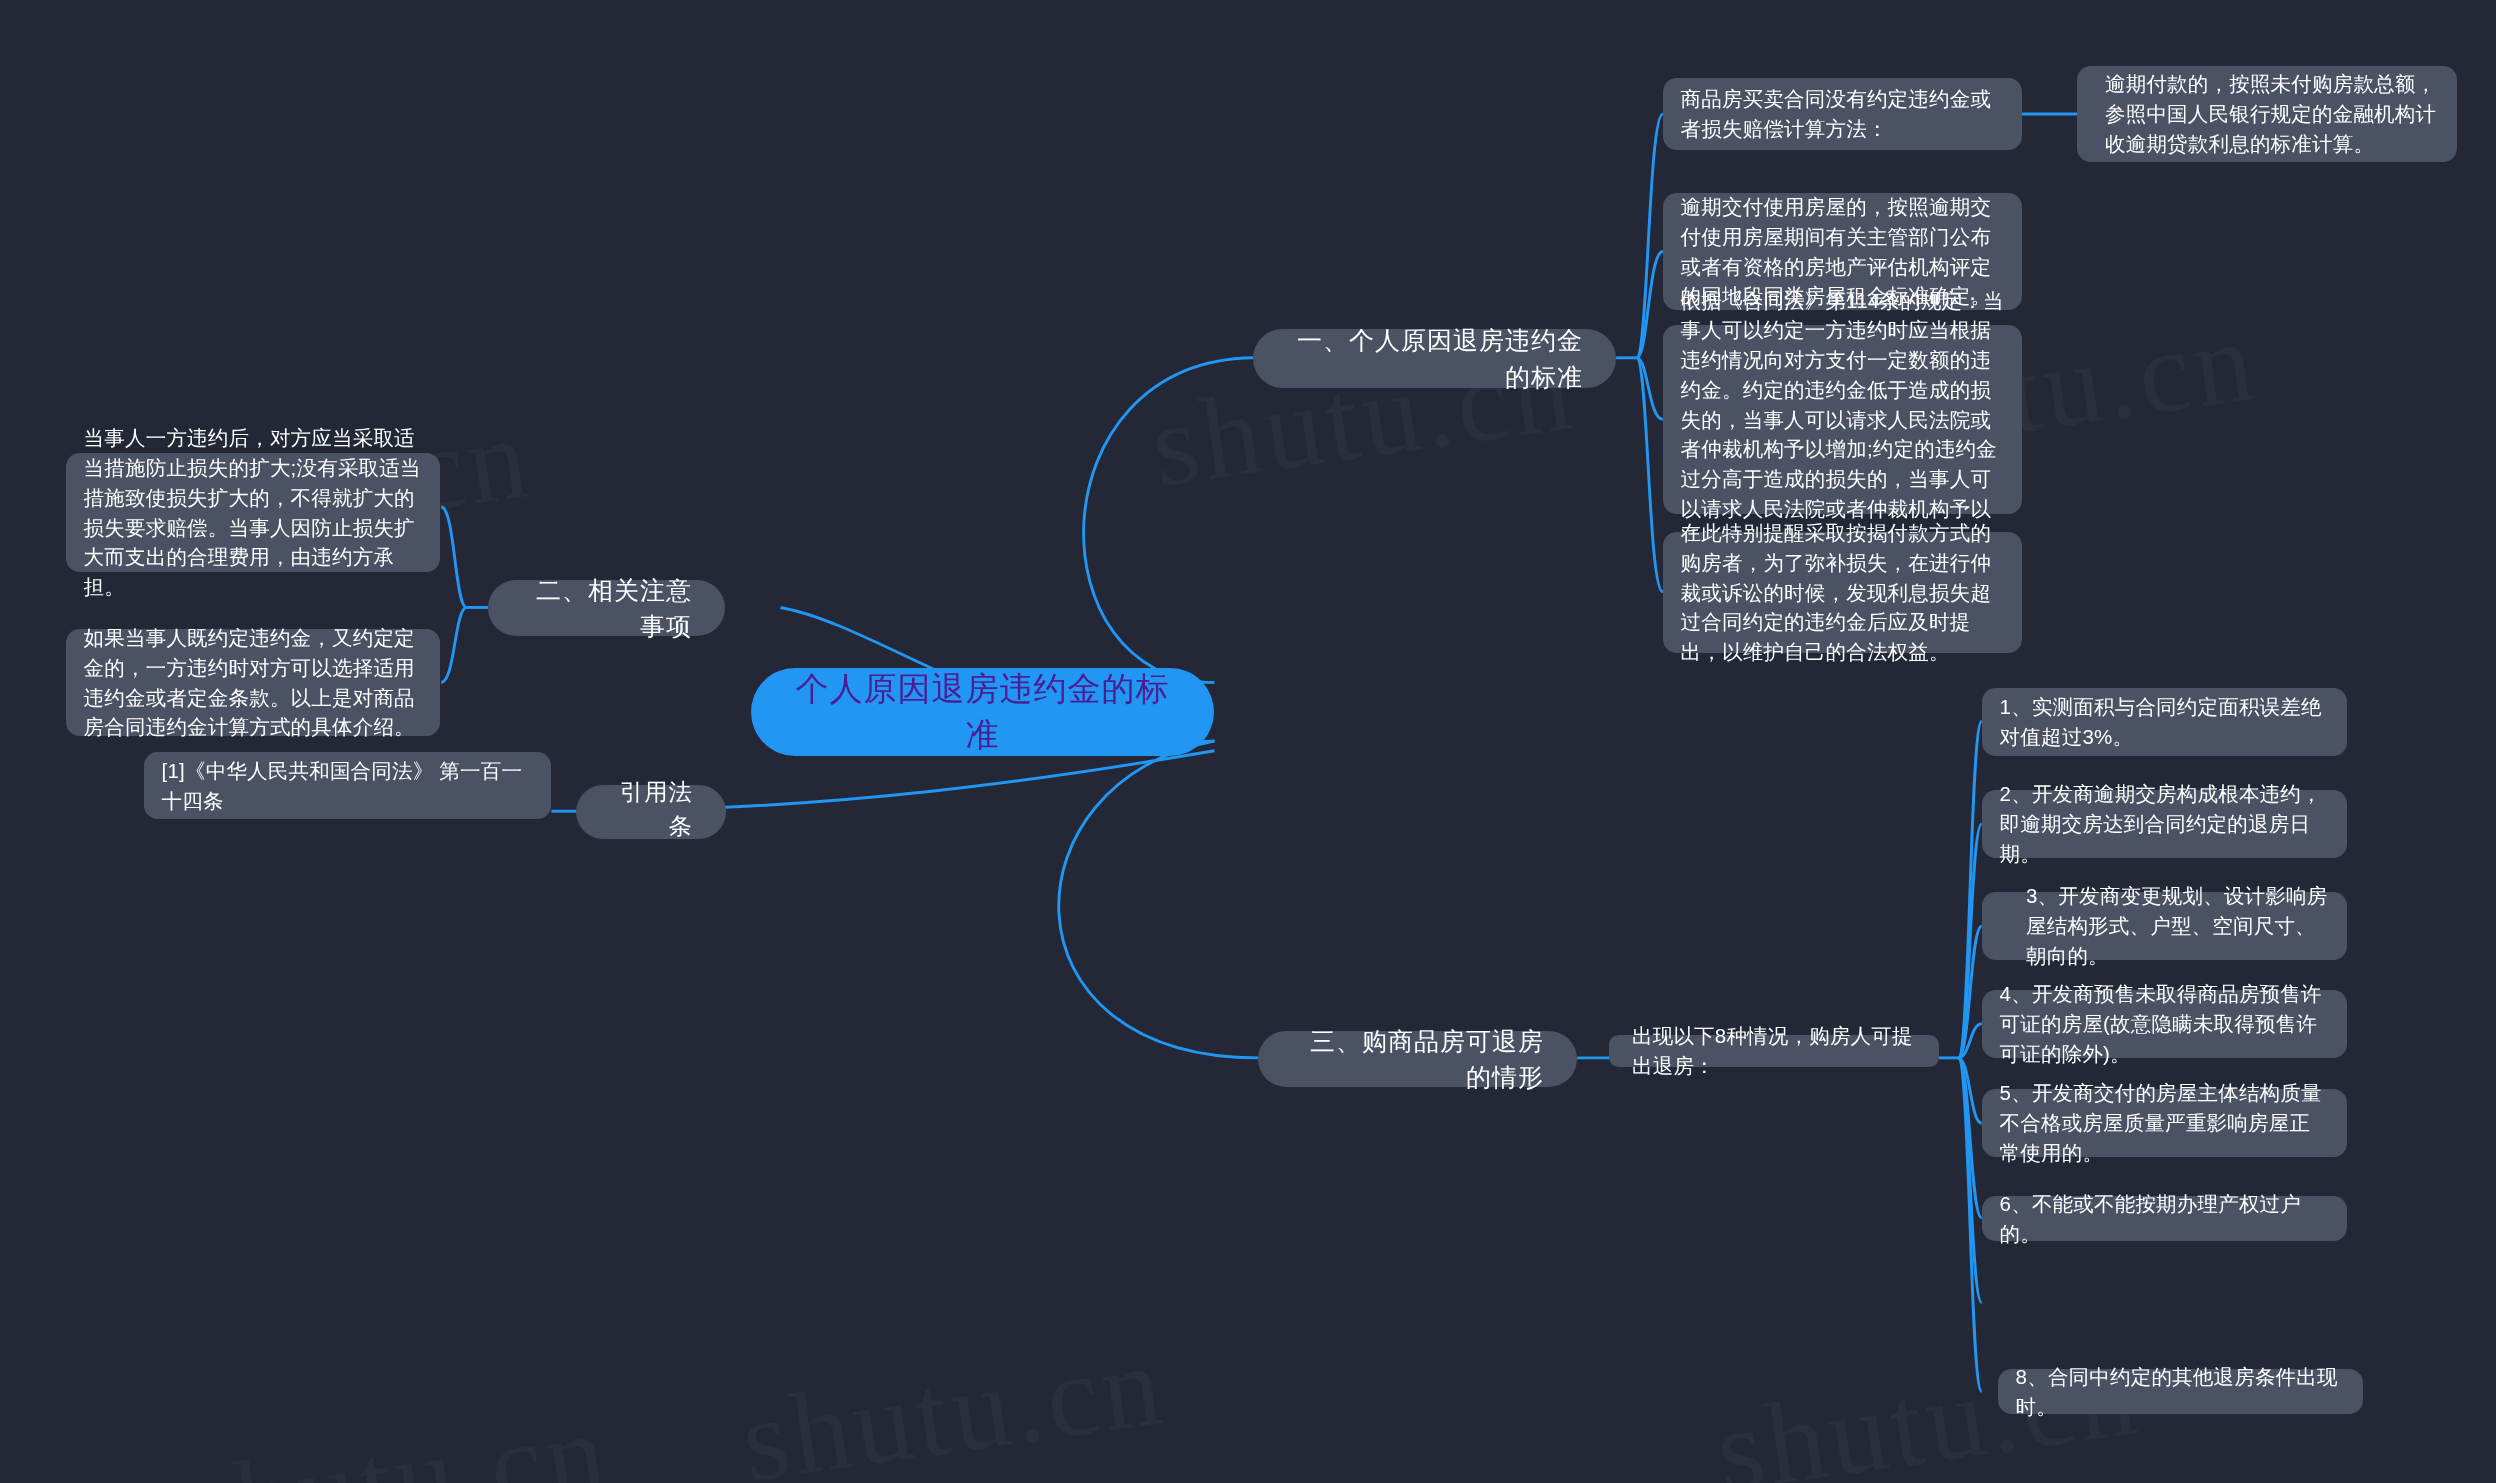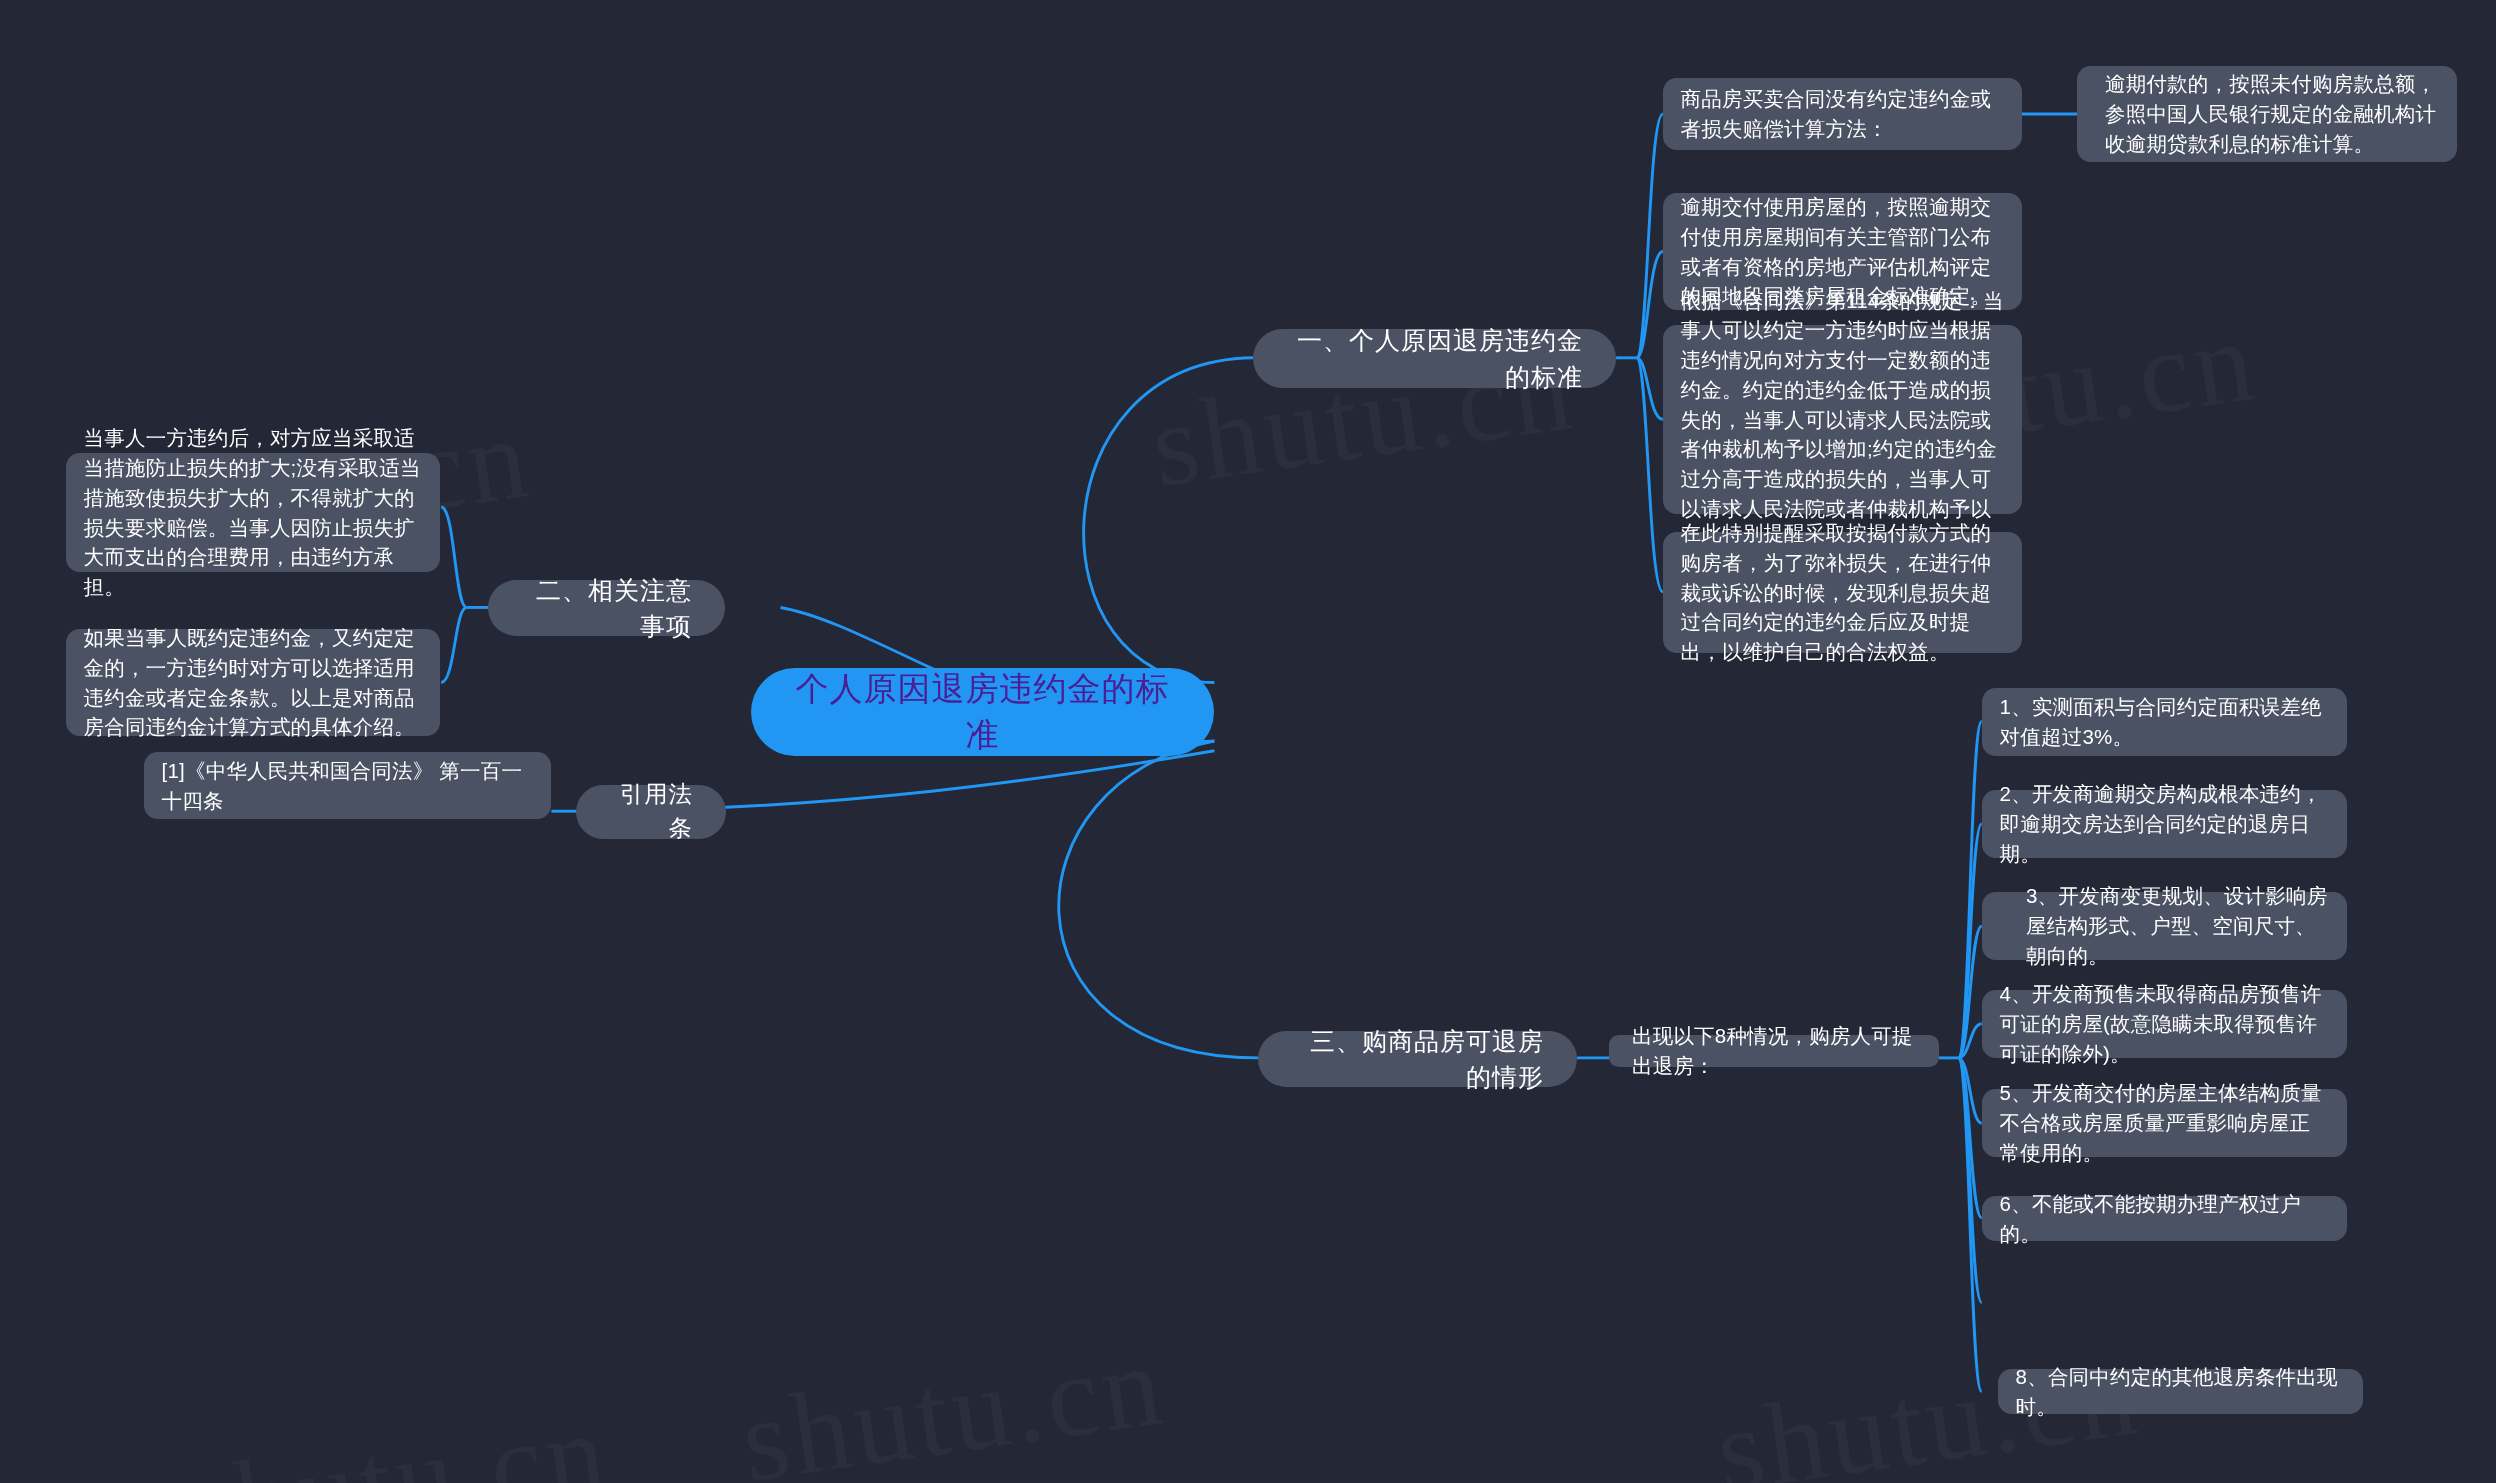--- a/index.html
+++ b/index.html
@@ -28,21 +28,21 @@
     letter-spacing:0.2px;
     text-rendering:optimizeLegibility;
   }
   .node.pill{
     border-radius:39px;
     justify-content:center;
     font-size:25px;
     padding:13.7px 33px;
     letter-spacing:1px;
   }
-  .node.pill.small{font-size:23.4px;}
+  .node.pill.small{font-size:23.4px;font-family:Liberation Mono, monospace;}
   .node.lead{
     border-radius:9.8px;
     font-size:20.5px;
     padding:11.7px 19.5px;
   }
   .node.central{
     background:#2196f3;
     border-radius:59px;
     color:#4c1d95;
     font-size:33px;

